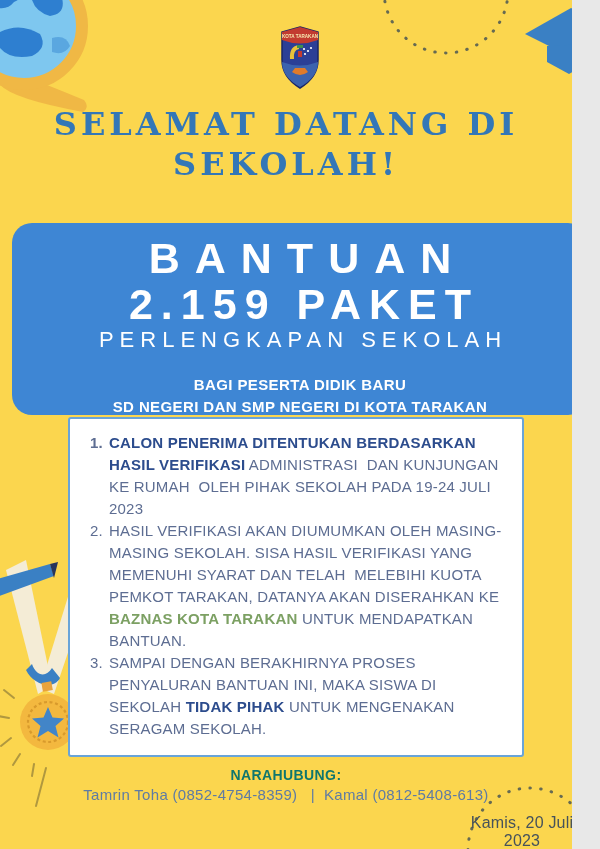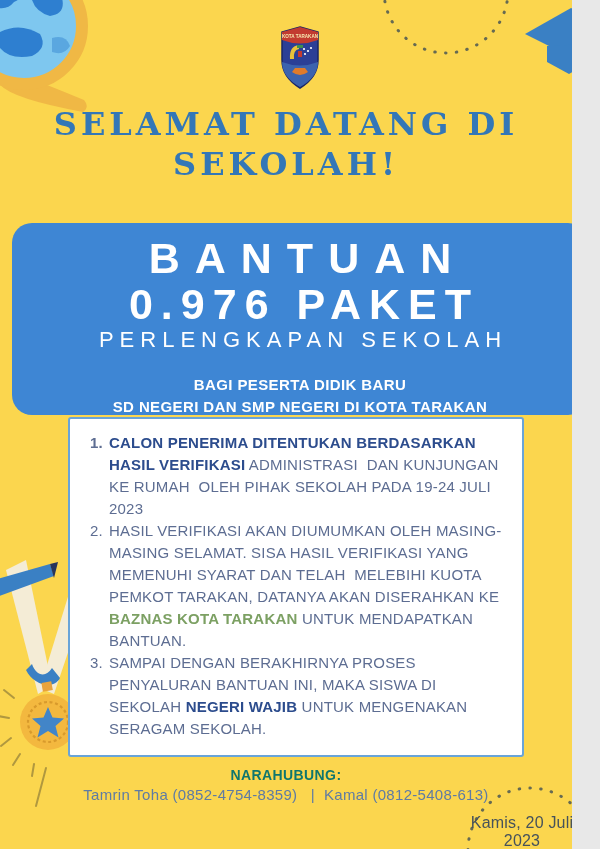--- a/index.html
+++ b/index.html
@@ -133,51 +133,51 @@
     <circle cx="70" cy="72" r="62" fill="none" stroke="#666a52" stroke-width="3" stroke-dasharray="0.5 10.3" stroke-linecap="round"></circle>
   </svg>
 
   <div class="heading">
     <div>SELAMAT DATANG DI</div>
     <div>SEKOLAH!</div>
   </div>
 
   <div class="banner">
     <div class="t1">BANTUAN</div>
-    <div class="t2">0.976 PAKET</div>
+    <div class="t2">2.159 PAKET</div>
     <div class="sub">PERLENGKAPAN SEKOLAH</div>
     <div class="aud">
       <div>BAGI PESERTA DIDIK BARU</div>
       <div>SD NEGERI DAN SMP NEGERI DI KOTA TARAKAN</div>
     </div>
   </div>
 
   <div class="card">
     <div>
         <div class="item">
           <span class="num ">1.</span>
           <span class="body"><span class="seg-bold">CALON PENERIMA DITENTUKAN BERDASARKAN
 HASIL VERIFIKASI</span><span class="seg-normal"> ADMINISTRASI  DAN KUNJUNGAN
 KE RUMAH  OLEH PIHAK SEKOLAH PADA 19-24 JULI
 2023</span></span>
         </div>
         <div class="item">
           <span class="num normal">2.</span>
           <span class="body"><span class="seg-normal">HASIL VERIFIKASI AKAN DIUMUMKAN OLEH MASING-
-MASING SELAMAT. SISA HASIL VERIFIKASI YANG
+MASING SEKOLAH. SISA HASIL VERIFIKASI YANG
 MEMENUHI SYARAT DAN TELAH  MELEBIHI KUOTA
 PEMKOT TARAKAN, DATANYA AKAN DISERAHKAN KE
 </span><span class="seg-green">BAZNAS KOTA TARAKAN</span><span class="seg-normal"> UNTUK MENDAPATKAN
 BANTUAN.</span></span>
         </div>
         <div class="item">
           <span class="num normal">3.</span>
           <span class="body"><span class="seg-normal">SAMPAI DENGAN BERAKHIRNYA PROSES
 PENYALURAN BANTUAN INI, MAKA SISWA DI
-SEKOLAH </span><span class="seg-bold">NEGERI WAJIB</span><span class="seg-normal"> UNTUK MENGENAKAN
+SEKOLAH </span><span class="seg-bold">TIDAK PIHAK</span><span class="seg-normal"> UNTUK MENGENAKAN
 SERAGAM SEKOLAH.</span></span>
         </div>
       </div>
   </div>
 
   <div class="contact-label">NARAHUBUNG:</div>
   <div class="contact-line">Tamrin Toha (0852-4754-8359)   |  Kamal (0812-5408-613)</div>
 
   <div class="date">Kamis, 20 Juli 2023</div>
 

